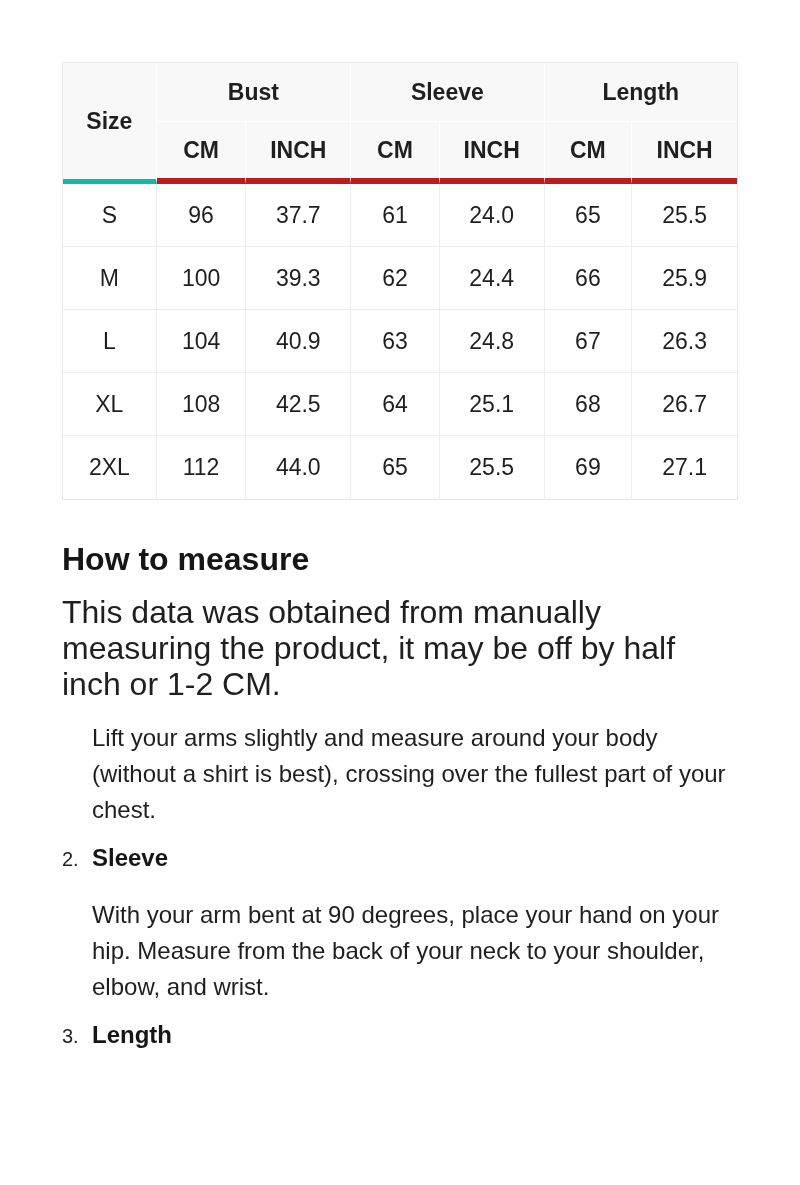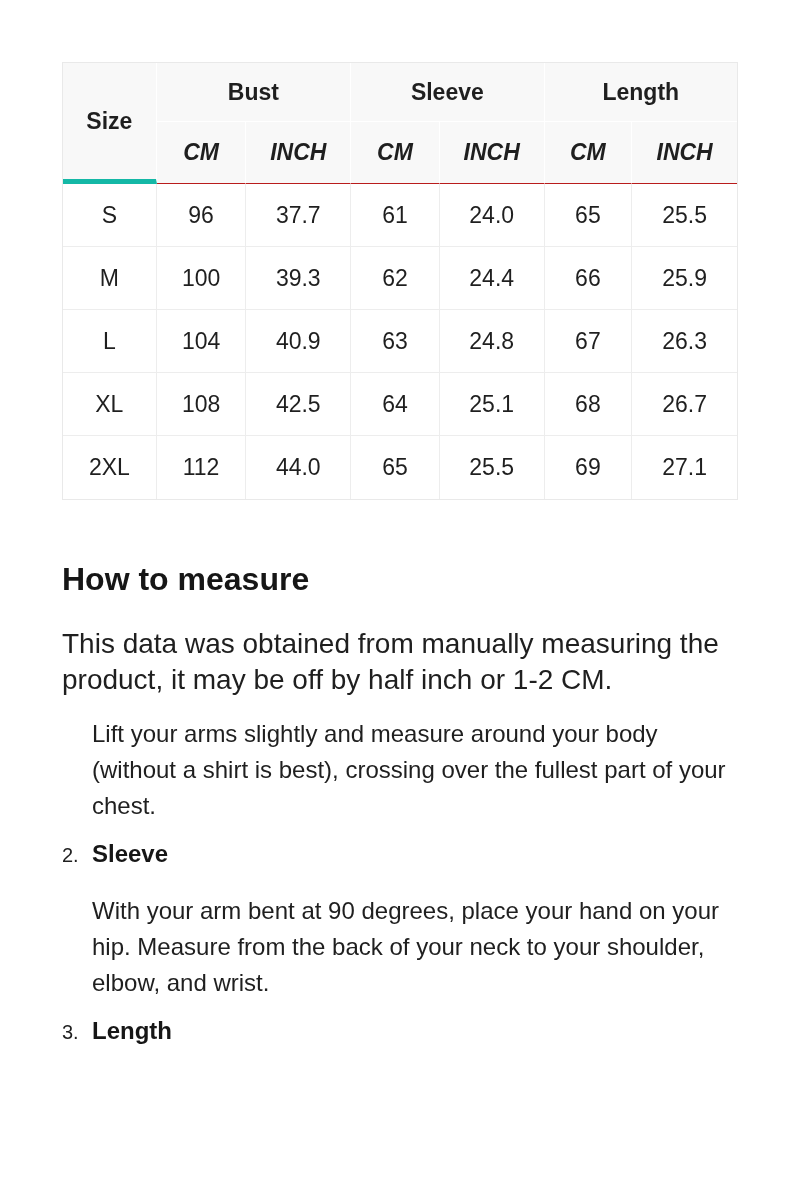--- a/index.html
+++ b/index.html
@@ -28,42 +28,42 @@
   }
   thead th {
     background: #f8f8f8;
     font-weight: bold;
     border-right: 1px solid #ffffff;
     border-bottom: 1px solid #ffffff;
   }
   thead tr:first-child th { height: 59px; }
   thead tr.units-row th { height: 62px; }
   thead th:last-child { border-right: none; }
-  thead tr.units-row th { border-bottom: 1px solid #b91c1c; font-style: italic; }
+  thead tr.units-row th { border-bottom: 6px solid #b91c1c; }
   th.size-head { border-bottom: 5px solid #14b8a6; }
   tbody td {
     height: 63px;
     background: #ffffff;
     border-right: 1px solid #ededed;
     border-bottom: 1px solid #ededed;
   }
   tbody td:last-child { border-right: none; }
   tbody tr:last-child td { border-bottom: none; }
 
   
   h2.htm-title {
-    margin-top: 60px;
+    margin-top: 40px;
     font-size: 32px;
     line-height: 38px;
     font-weight: bold;
     color: #161616;
   }
   p.htm-intro {
-    margin-top: 28px;
-    font-size: 28px;
+    margin-top: 16px;
+    font-size: 32px;
     line-height: 36px;
   }
   .steps { margin-top: 16px; }
   .step + .step { margin-top: 12px; }
   .step-head { line-height: 36px; }
   .step-num {
     display: inline-block;
     width: 30px;
     font-size: 20px;
     color: #1f1f1f;

